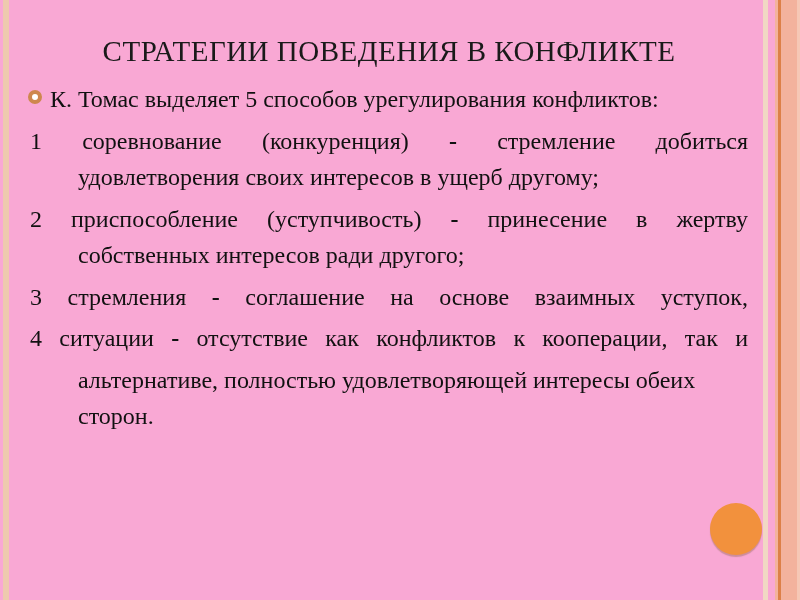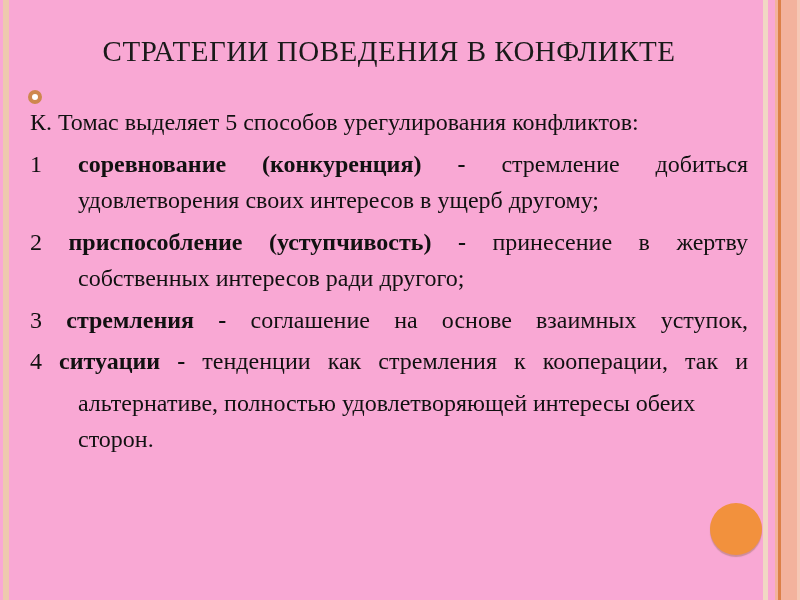--- a/index.html
+++ b/index.html
@@ -32,21 +32,20 @@
     color:#1A1A1A;
     white-space:nowrap;
   }
 
   .intro{
     margin-top:13px;
     line-height:36.5px;
     font-size:24px;
     display:flex;
     align-items:flex-start;
-    flex-direction:column;
   }
   .bullet{
     flex:0 0 auto;
     width:6px;height:6px;
     border:4px solid #CE874E;
     border-radius:50%;
     margin:9px 8px 0 -2px;
     background:#ffffff;
   }
   .intro-text{flex:1 1 auto;}
@@ -55,21 +54,21 @@
   .para .l1{
     line-height:36.5px;
     text-align:justify;
     text-align-last:justify;
   }
   .para .l2{
     line-height:36.5px;
     text-align:left;
     margin-left:48px;
   }
-  .term{font-weight:bold;}
+  .term{font-weight:normal;}
   .dash{font-weight:bold;}
 
   .deco-circle{
     position:absolute;
     left:710px;top:503px;
     width:52px;height:52px;
     border-radius:50%;
     background:#F2913D;
     box-shadow:0 2px 1px rgba(140,100,70,0.4);
   }
@@ -121,21 +120,21 @@
         <span class="dash">-</span>
         <span>соглашение на основе взаимных уступок,</span>
       </div>
     </div>
 
     <div class="para">
       <div class="l1">
         <span>4</span>
         <span class="term">ситуации</span>
         <span class="dash">-</span>
-        <span>тенденции как стремления к кооперации, так и</span>
+        <span>отсутствие как конфликтов к кооперации, так и</span>
       </div>
     </div>
 
     <div class="para">
       <div class="l2">альтернативе, полностью удовлетворяющей интересы обеих сторон.</div>
     </div>
 
   </div>
 
   <div class="deco-circle"></div>

